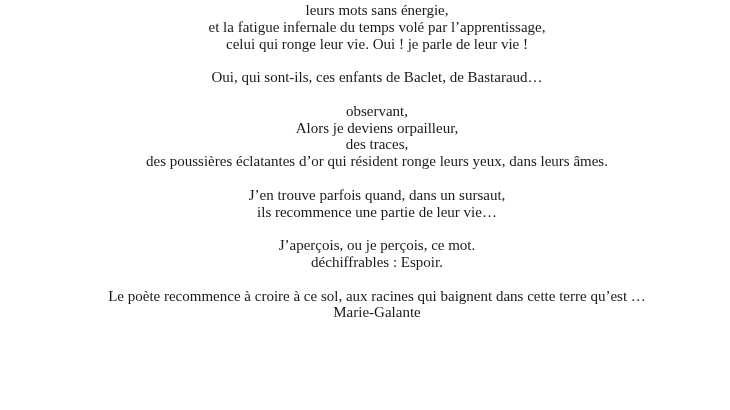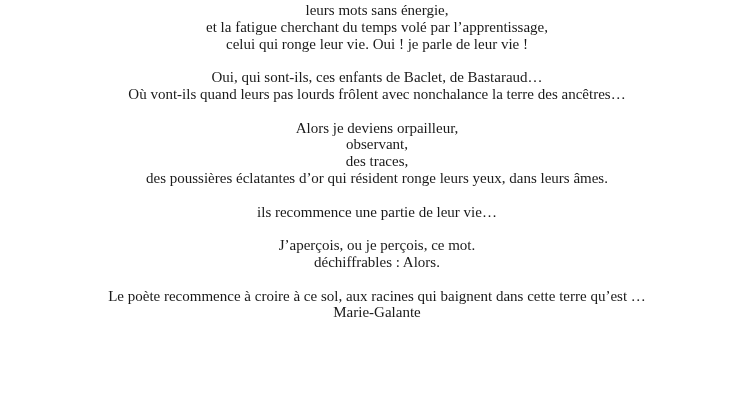--- a/index.html
+++ b/index.html
@@ -29,31 +29,31 @@
     min-height: 16.8px;
     white-space: nowrap;
     margin-left: 24px;
   }
 </style>
 </head>
 <body>
 
 <div class="page">
   <div class="line">leurs mots sans énergie,</div>
-  <div class="line">et la fatigue cherchant du temps volé par l’apprentissage,</div>
+  <div class="line">et la fatigue infernale du temps volé par l’apprentissage,</div>
   <div class="line">celui qui ronge leur vie. Oui ! je parle de leur vie !</div>
   <div class="line"></div>
   <div class="line">Oui, qui sont-ils, ces enfants de Baclet, de Bastaraud…</div>
-  <div class="line">Où vont-ils quand leurs pas lourds frôlent avec nonchalance la terre des ancêtres…</div>
   <div class="line"></div>
+  <div class="line">observant,</div>
   <div class="line">Alors je deviens orpailleur,</div>
-  <div class="line">observant,</div>
   <div class="line">des traces,</div>
   <div class="line">des poussières éclatantes d’or qui résident ronge leurs yeux, dans leurs âmes.</div>
   <div class="line"></div>
+  <div class="line">J’en trouve parfois quand, dans un sursaut,</div>
   <div class="line">ils recommence une partie de leur vie…</div>
   <div class="line"></div>
   <div class="line">J’aperçois, ou je perçois, ce mot.</div>
-  <div class="line">déchiffrables : Alors.</div>
+  <div class="line">déchiffrables : Espoir.</div>
   <div class="line"></div>
   <div class="line">Le poète recommence à croire à ce sol, aux racines qui baignent dans cette terre qu’est …</div>
   <div class="line">Marie-Galante</div>
 </div>
 
 </body></html>

